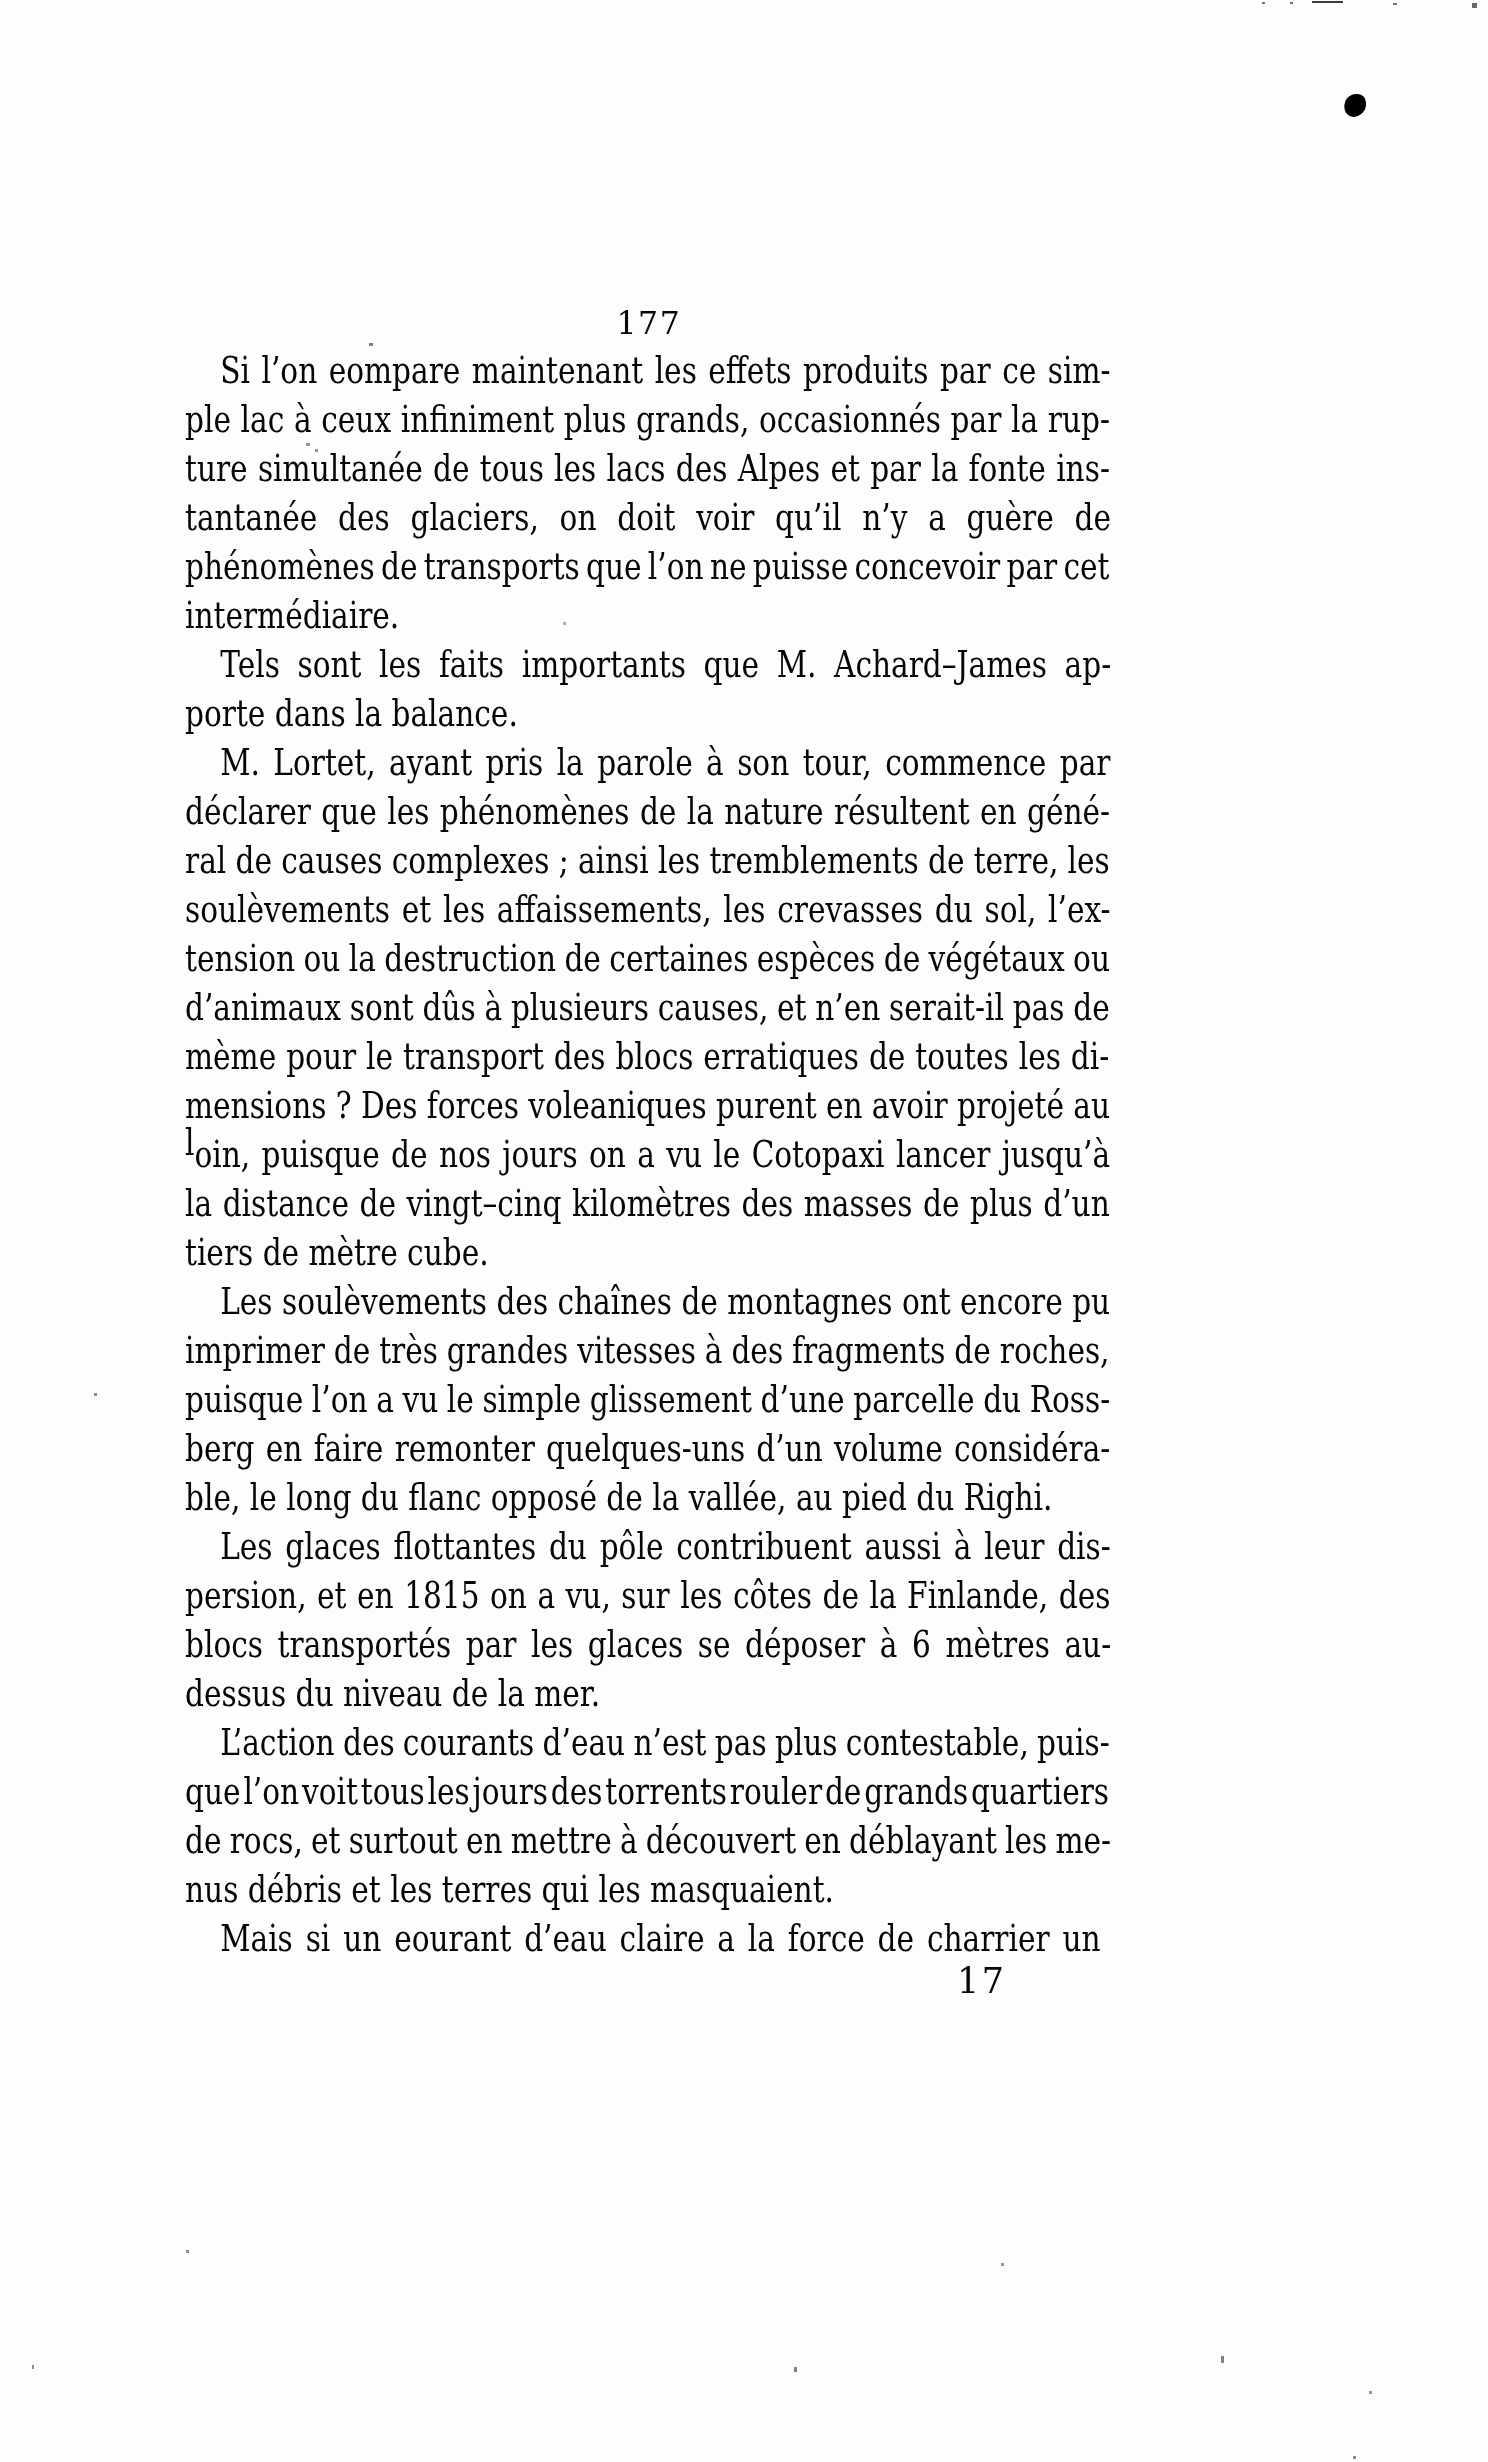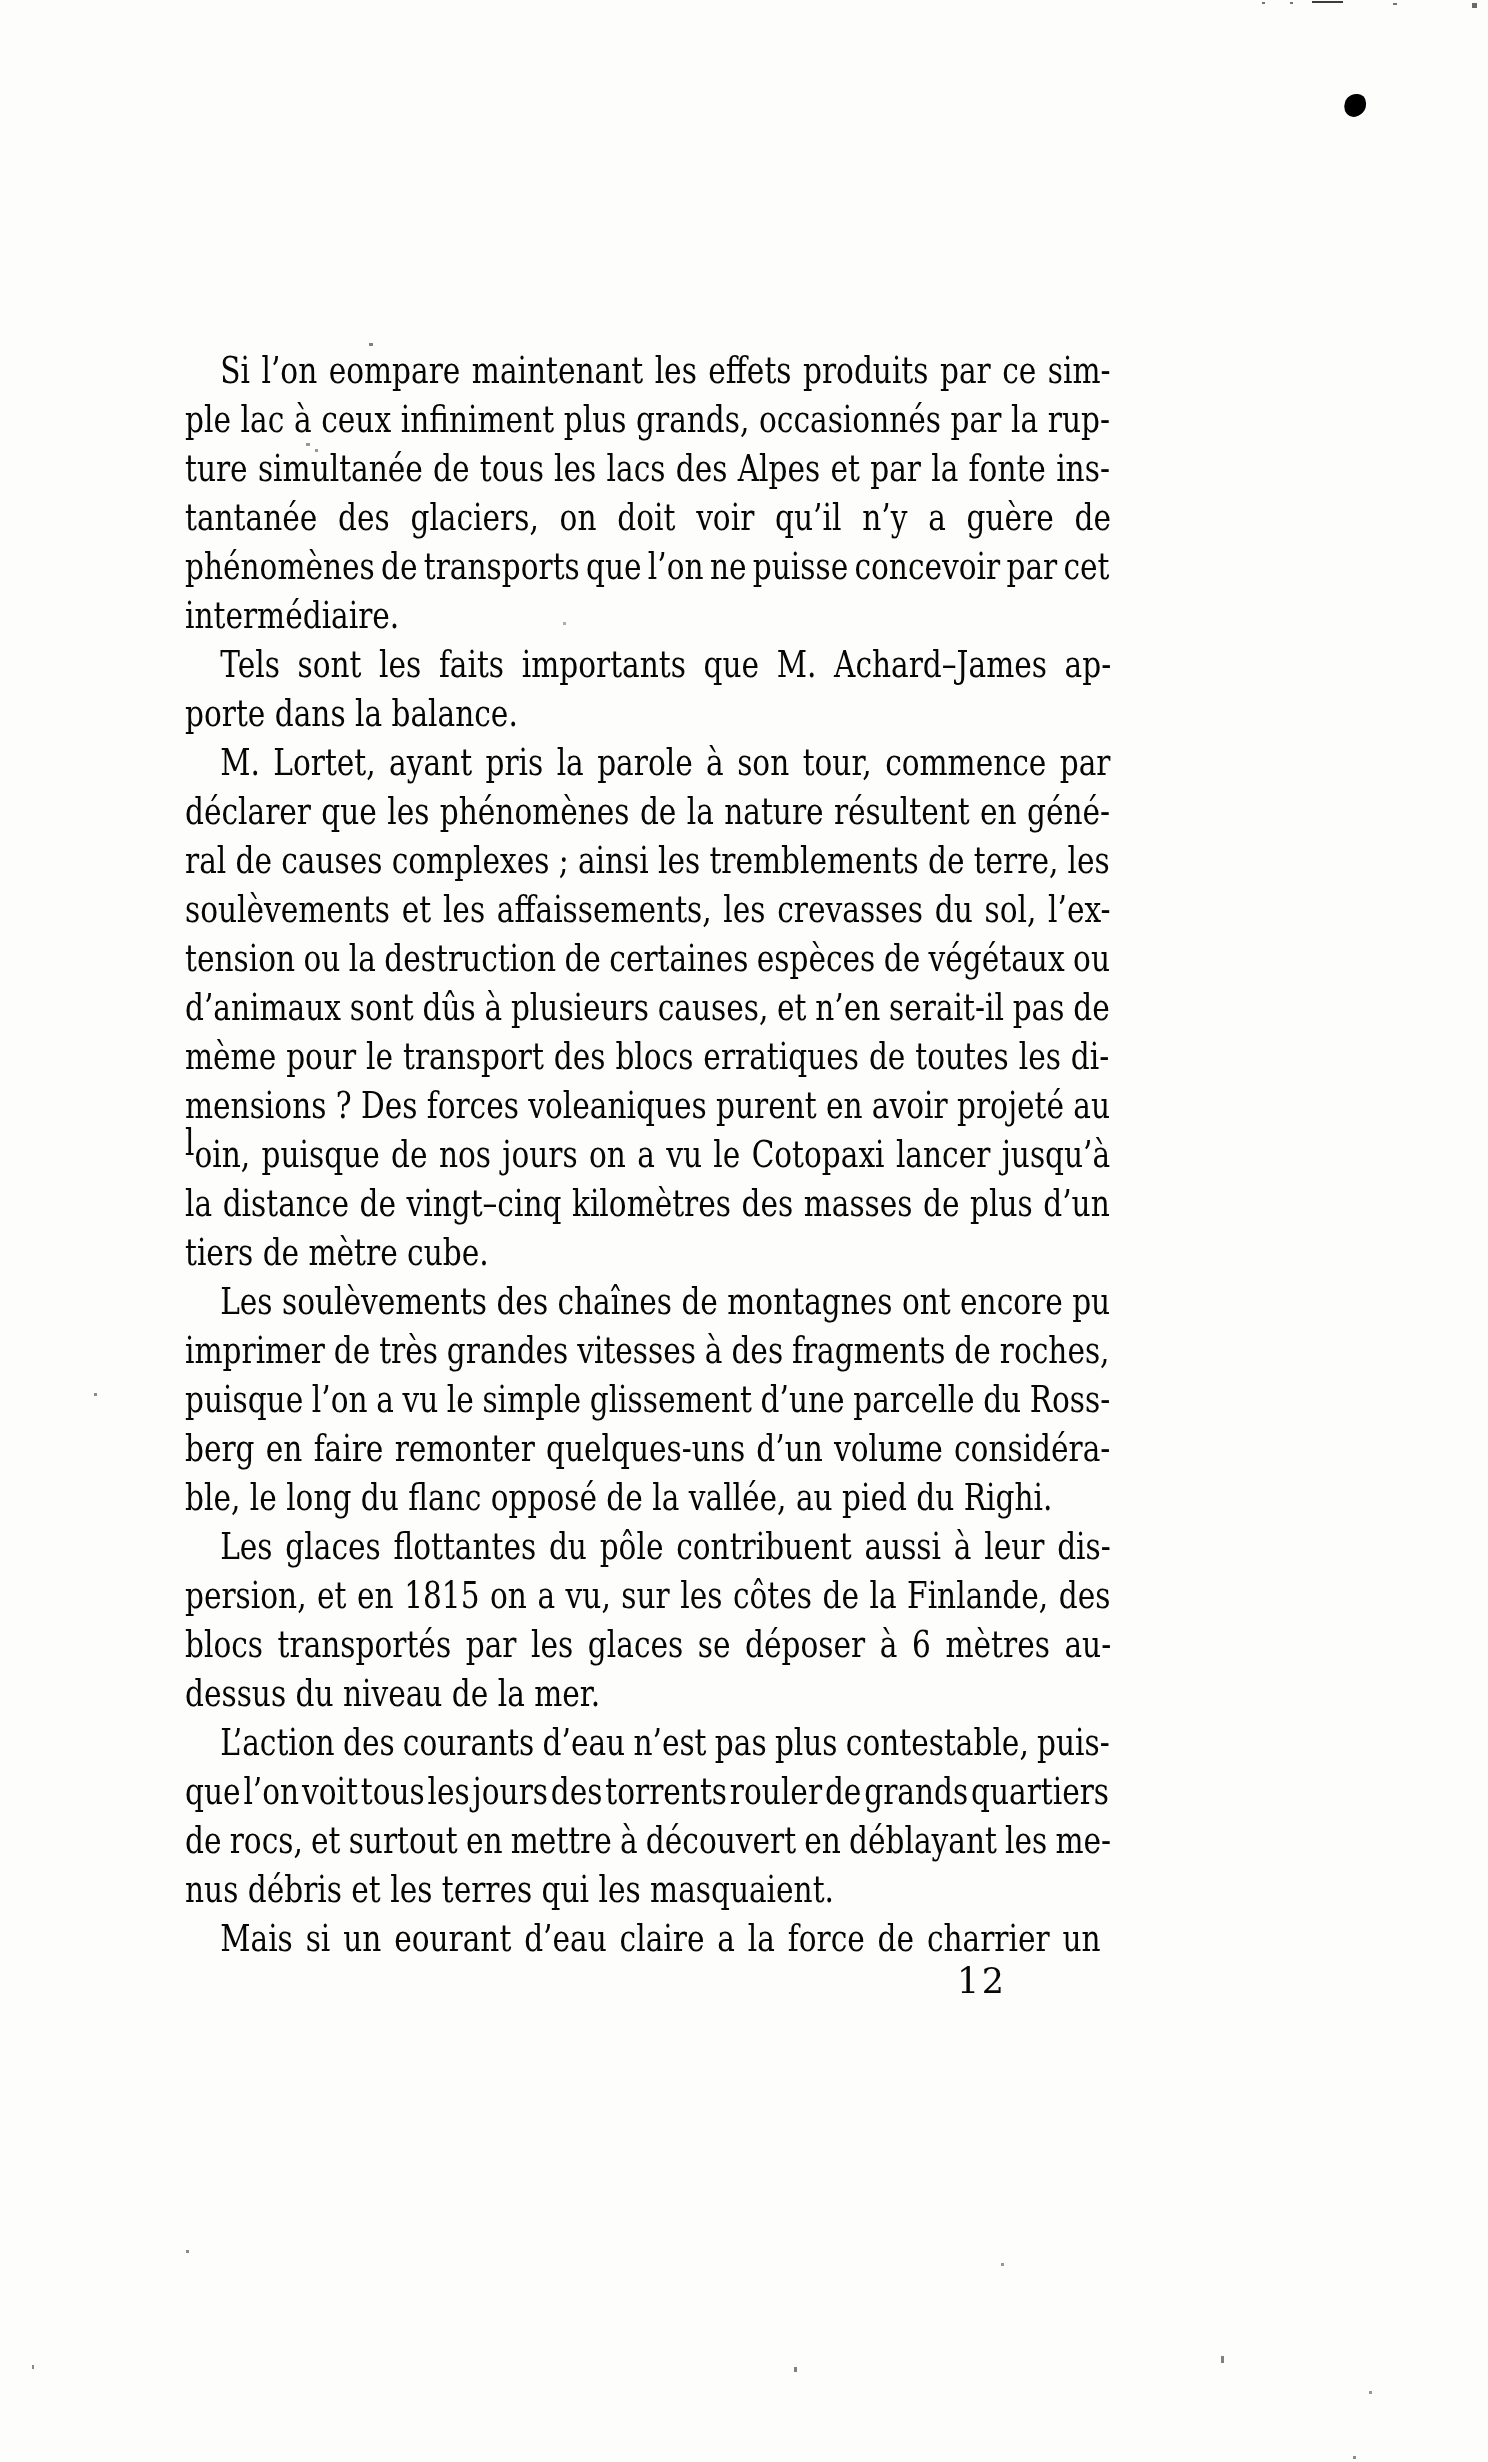--- a/index.html
+++ b/index.html
@@ -32,20 +32,21 @@
     background:#000;border-radius:55% 45% 60% 50%;
     box-shadow:-1.7px 0.9px 0 0 #000;
   }
   .speck{position:absolute;background:#1a1a18;}
 </style>
 </head>
 <body>
 
 <div class="page">
 
+  <div class="page-number">177</div>
 
   <div class="text-block">
       <div class="line ind" style="word-spacing: 2.6px;"><span class="t">Si l’on eompare maintenant les effets produits par ce sim-</span></div>
       <div class="line" style="word-spacing: 0.3px;"><span class="t">ple lac à ceux infiniment plus grands, occasionnés par la rup-</span></div>
       <div class="line" style="word-spacing: 1.1px;"><span class="t">ture simultanée de tous les lacs des Alpes et par la fonte ins-</span></div>
       <div class="line" style="word-spacing: 14.2px;"><span class="t">tantanée des glaciers, on doit voir qu’il n’y a guère de</span></div>
       <div class="line" style="word-spacing: -3.9px;"><span class="t">phénomènes de transports que l’on ne puisse concevoir par cet</span></div>
       <div class="line"><span class="t">intermédiaire.</span></div>
       <div class="line ind" style="word-spacing: 10.3px;"><span class="t">Tels sont les faits importants que M. Achard–James ap-</span></div>
       <div class="line"><span class="t">porte dans la balance.</span></div>
@@ -69,21 +70,21 @@
       <div class="line" style="word-spacing: 1.4px;"><span class="t">persion, et en 1815 on a vu, sur les côtes de la Finlande, des</span></div>
       <div class="line" style="word-spacing: 6.5px;"><span class="t">blocs transportés par les glaces se déposer à 6 mètres au-</span></div>
       <div class="line"><span class="t">dessus du niveau de la mer.</span></div>
       <div class="line ind" style="word-spacing: -1.4px;"><span class="t">L’action des courants d’eau n’est pas plus contestable, puis-</span></div>
       <div class="line" style="word-spacing: -8.2px;"><span class="t">que l’on voit tous les jours des torrents rouler de grands quartiers</span></div>
       <div class="line" style="word-spacing: -1.5px;"><span class="t">de rocs, et surtout en  mettre à découvert en déblayant les me-</span></div>
       <div class="line"><span class="t">nus débris et les terres qui les masquaient.</span></div>
       <div class="line ind" style="word-spacing: 4.3px;"><span class="t">Mais si un  eourant d’eau claire a la force  de charrier  un</span></div>
     </div>
 
-  <div class="signature">12</div>
+  <div class="signature">17</div>
 
   <div class="ink-blot"></div>
 
   <div id="specks">
       <div class="speck" style="left: 1312px; top: 0.9px; width: 31px; height: 2.6px; opacity: 0.85;"></div>
       <div class="speck" style="left: 1262px; top: 1.7px; width: 3.4px; height: 2.6px; opacity: 0.6;"></div>
       <div class="speck" style="left: 1290px; top: 1.7px; width: 3.4px; height: 2.6px; opacity: 0.6;"></div>
       <div class="speck" style="left: 1393px; top: 2.6px; width: 4.3px; height: 2.6px; opacity: 0.6;"></div>
       <div class="speck" style="left: 1472px; top: 3.4px; width: 5.1px; height: 4.3px; opacity: 0.65;"></div>
       <div class="speck" style="left: 369px; top: 343px; width: 4.3px; height: 3.4px; opacity: 0.55;"></div>

